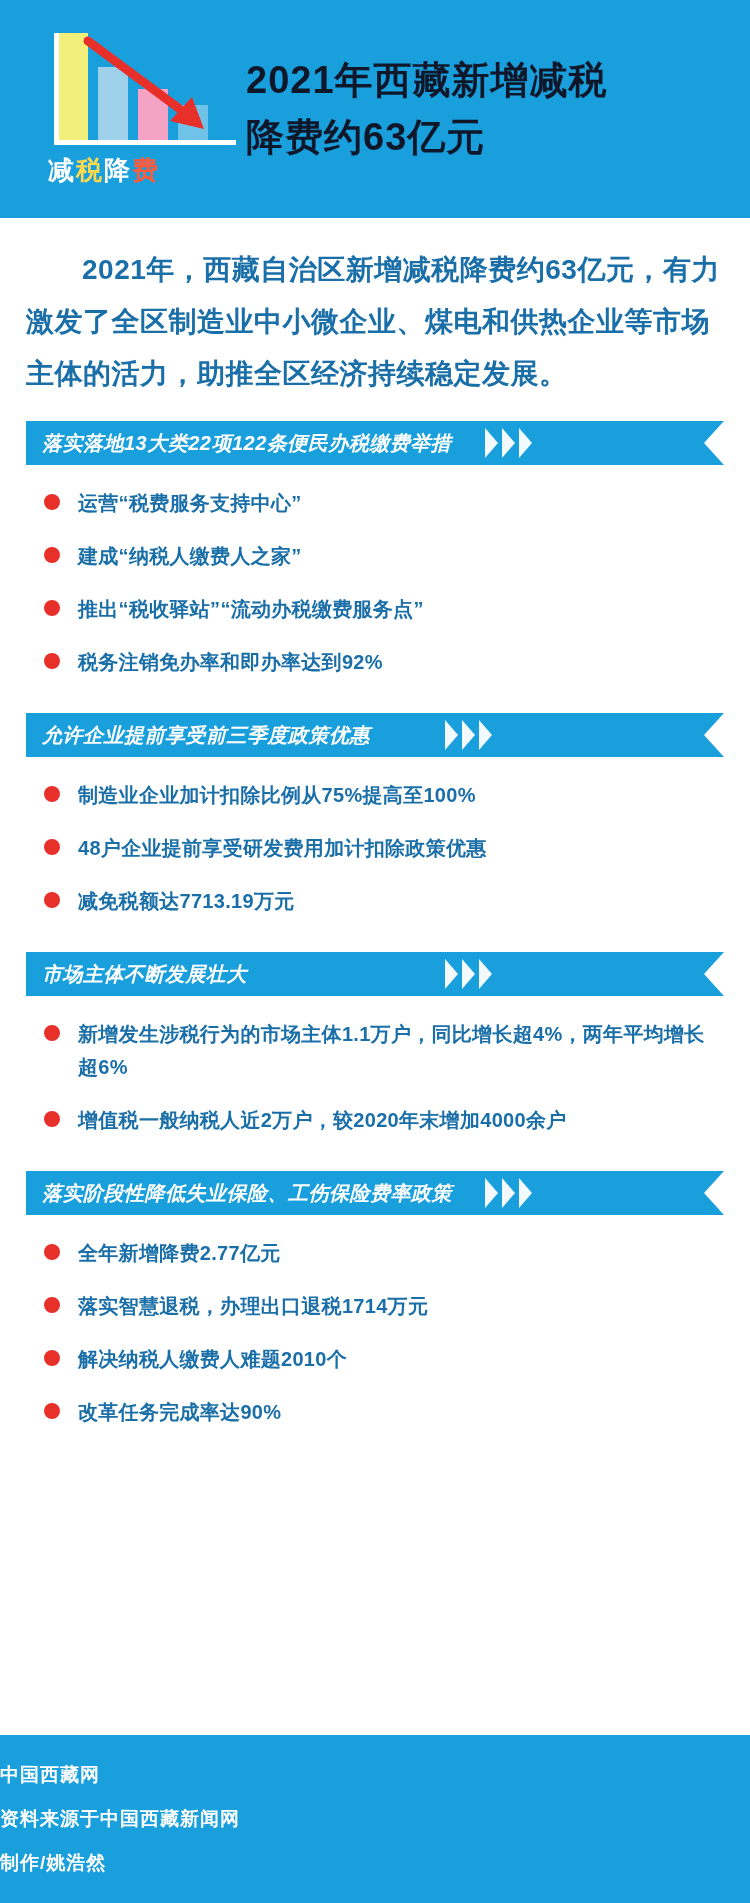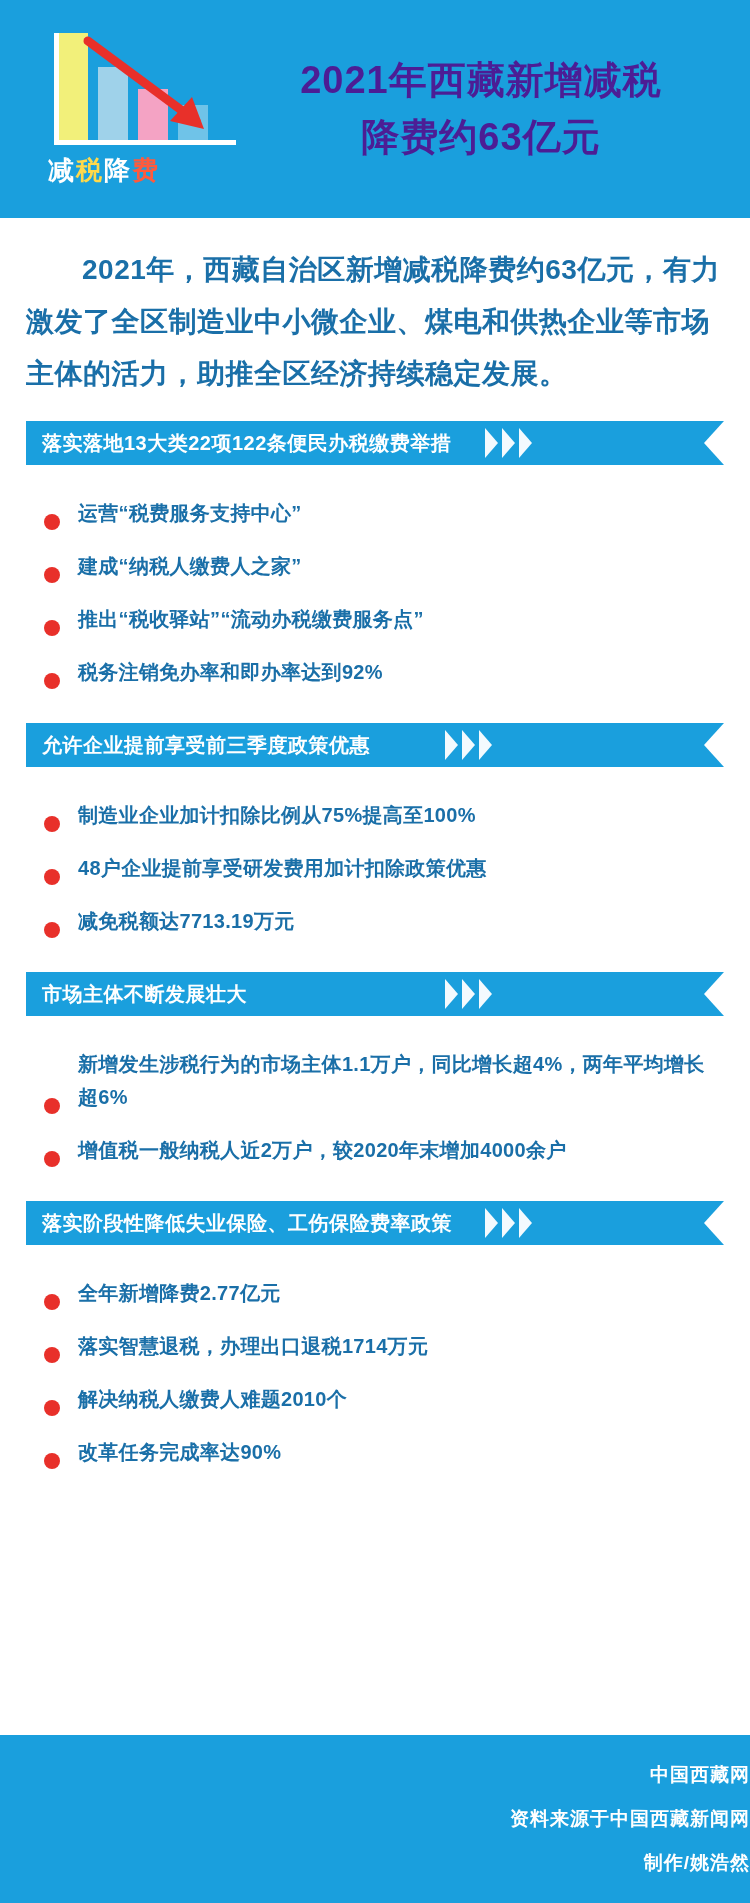--- a/index.html
+++ b/index.html
@@ -82,22 +82,22 @@
     line-height: 1;
     white-space: nowrap;
   }
   .logo-text span:nth-child(1) { color: #ffffff; }
   .logo-text span:nth-child(2) { color: #ffd94a; }
   .logo-text span:nth-child(3) { color: #ffffff; }
   .logo-text span:nth-child(4) { color: #ff5a3c; }
 
   .header-title {
     flex: 1;
-    text-align: center;
-    color: #4c1d95;
+    text-align: left;
+    color: #0f172a;
     font-size: 38px;
     font-weight: bold;
     line-height: 1.5;
     letter-spacing: 1px;
     padding-right: 10px;
   }
   .header-title .l2 { display: block; }
 
   
   .body-wrap {
@@ -115,21 +115,21 @@
 
   
   .section { margin-bottom: 6px; }
   .banner {
     position: relative;
     height: 44px;
     background: #1a9fdd;
     display: flex;
     align-items: center;
     padding-left: 16px;
-    margin-bottom: 10px;
+    font-style: italic;
   }
   .banner-text {
     color: #ffffff;
     font-size: 20px;
     font-weight: bold;
     letter-spacing: 0.5px;
     white-space: nowrap;
   }
   .banner-chevrons {
     position: absolute;
@@ -156,21 +156,21 @@
     height: 0;
     border-top: 22px solid transparent;
     border-bottom: 22px solid transparent;
     border-right: 20px solid #ffffff;
   }
 
   
   .bullets { padding: 4px 0 8px 18px; }
   .bullet {
     display: flex;
-    align-items: flex-end;
+    align-items: flex-start;
     margin: 18px 0 20px 0;
   }
   .dot {
     flex: 0 0 16px;
     width: 16px;
     height: 16px;
     border-radius: 50%;
     background: #e8302a;
     margin-top: 7px;
     margin-right: 18px;
@@ -186,21 +186,21 @@
   
   .footer {
     position: absolute;
     left: 0;
     bottom: 0;
     width: 750px;
     height: 168px;
     background: #1a9fdd;
     display: flex;
     flex-direction: column;
-    align-items: flex-end;
+    align-items: flex-start;
     justify-content: center;
     gap: 18px;
   }
   .footer-line {
     color: #ffffff;
     font-size: 19px;
     font-weight: bold;
     letter-spacing: 1px;
   }
   .spacer { height: 40px; }

